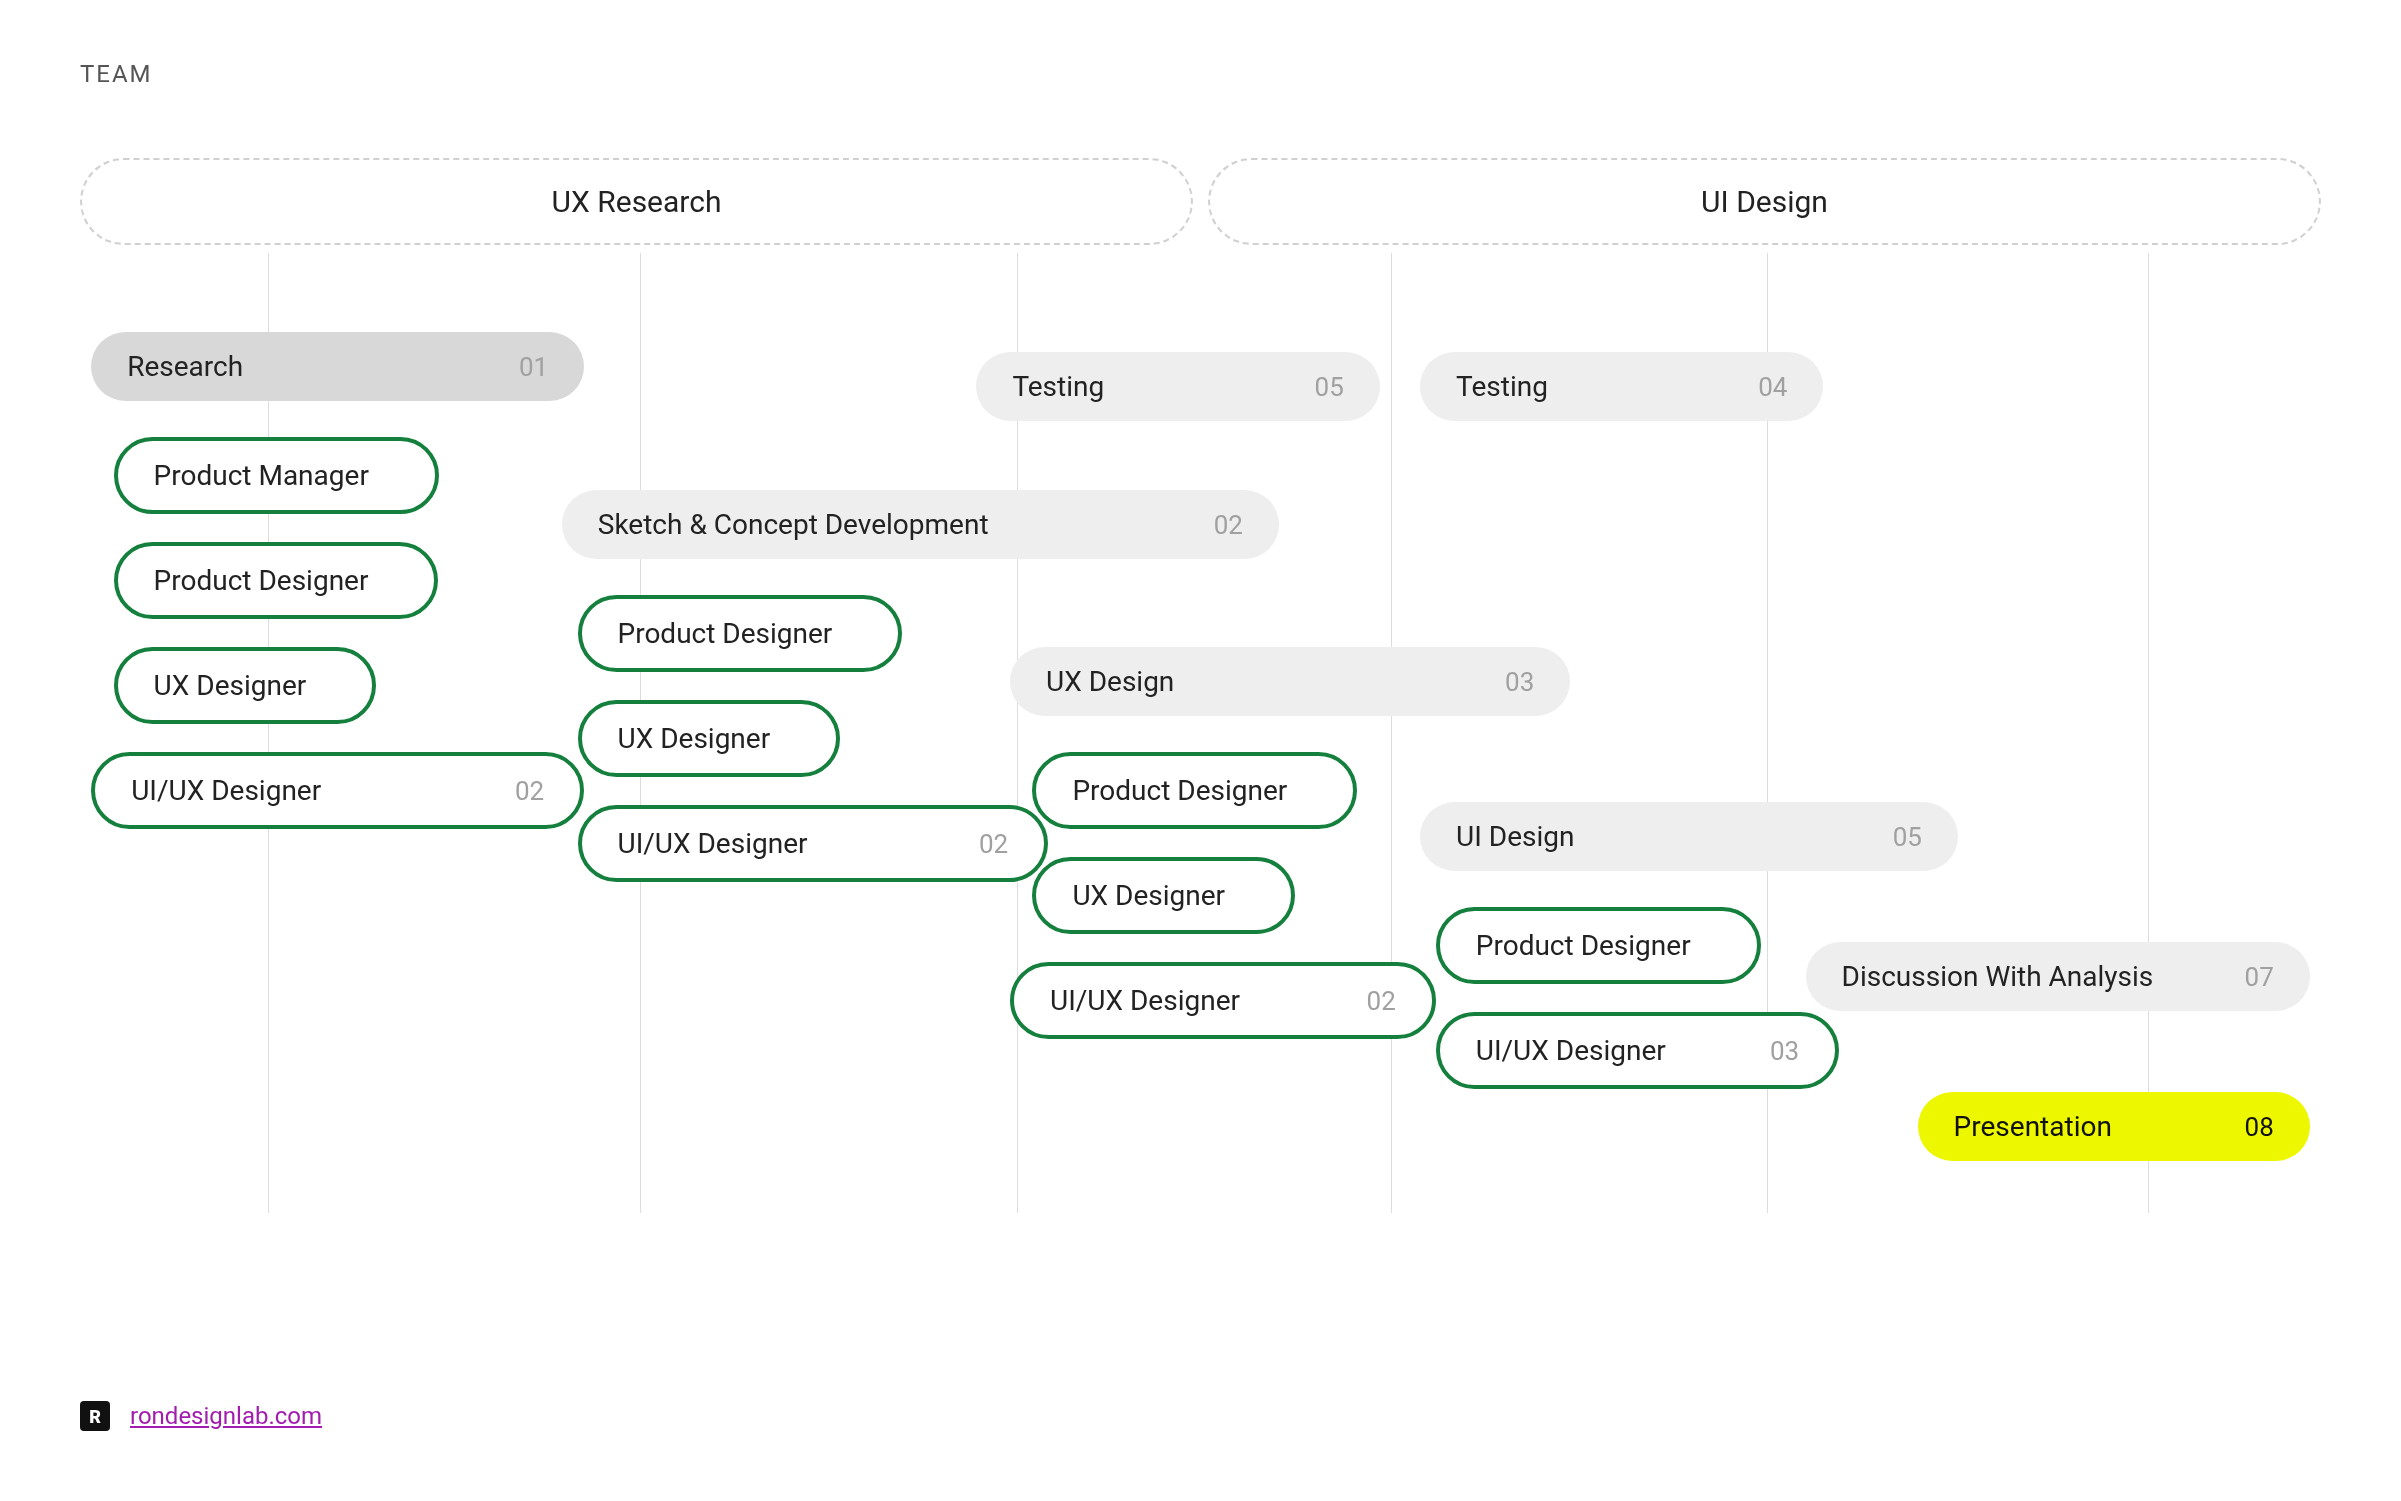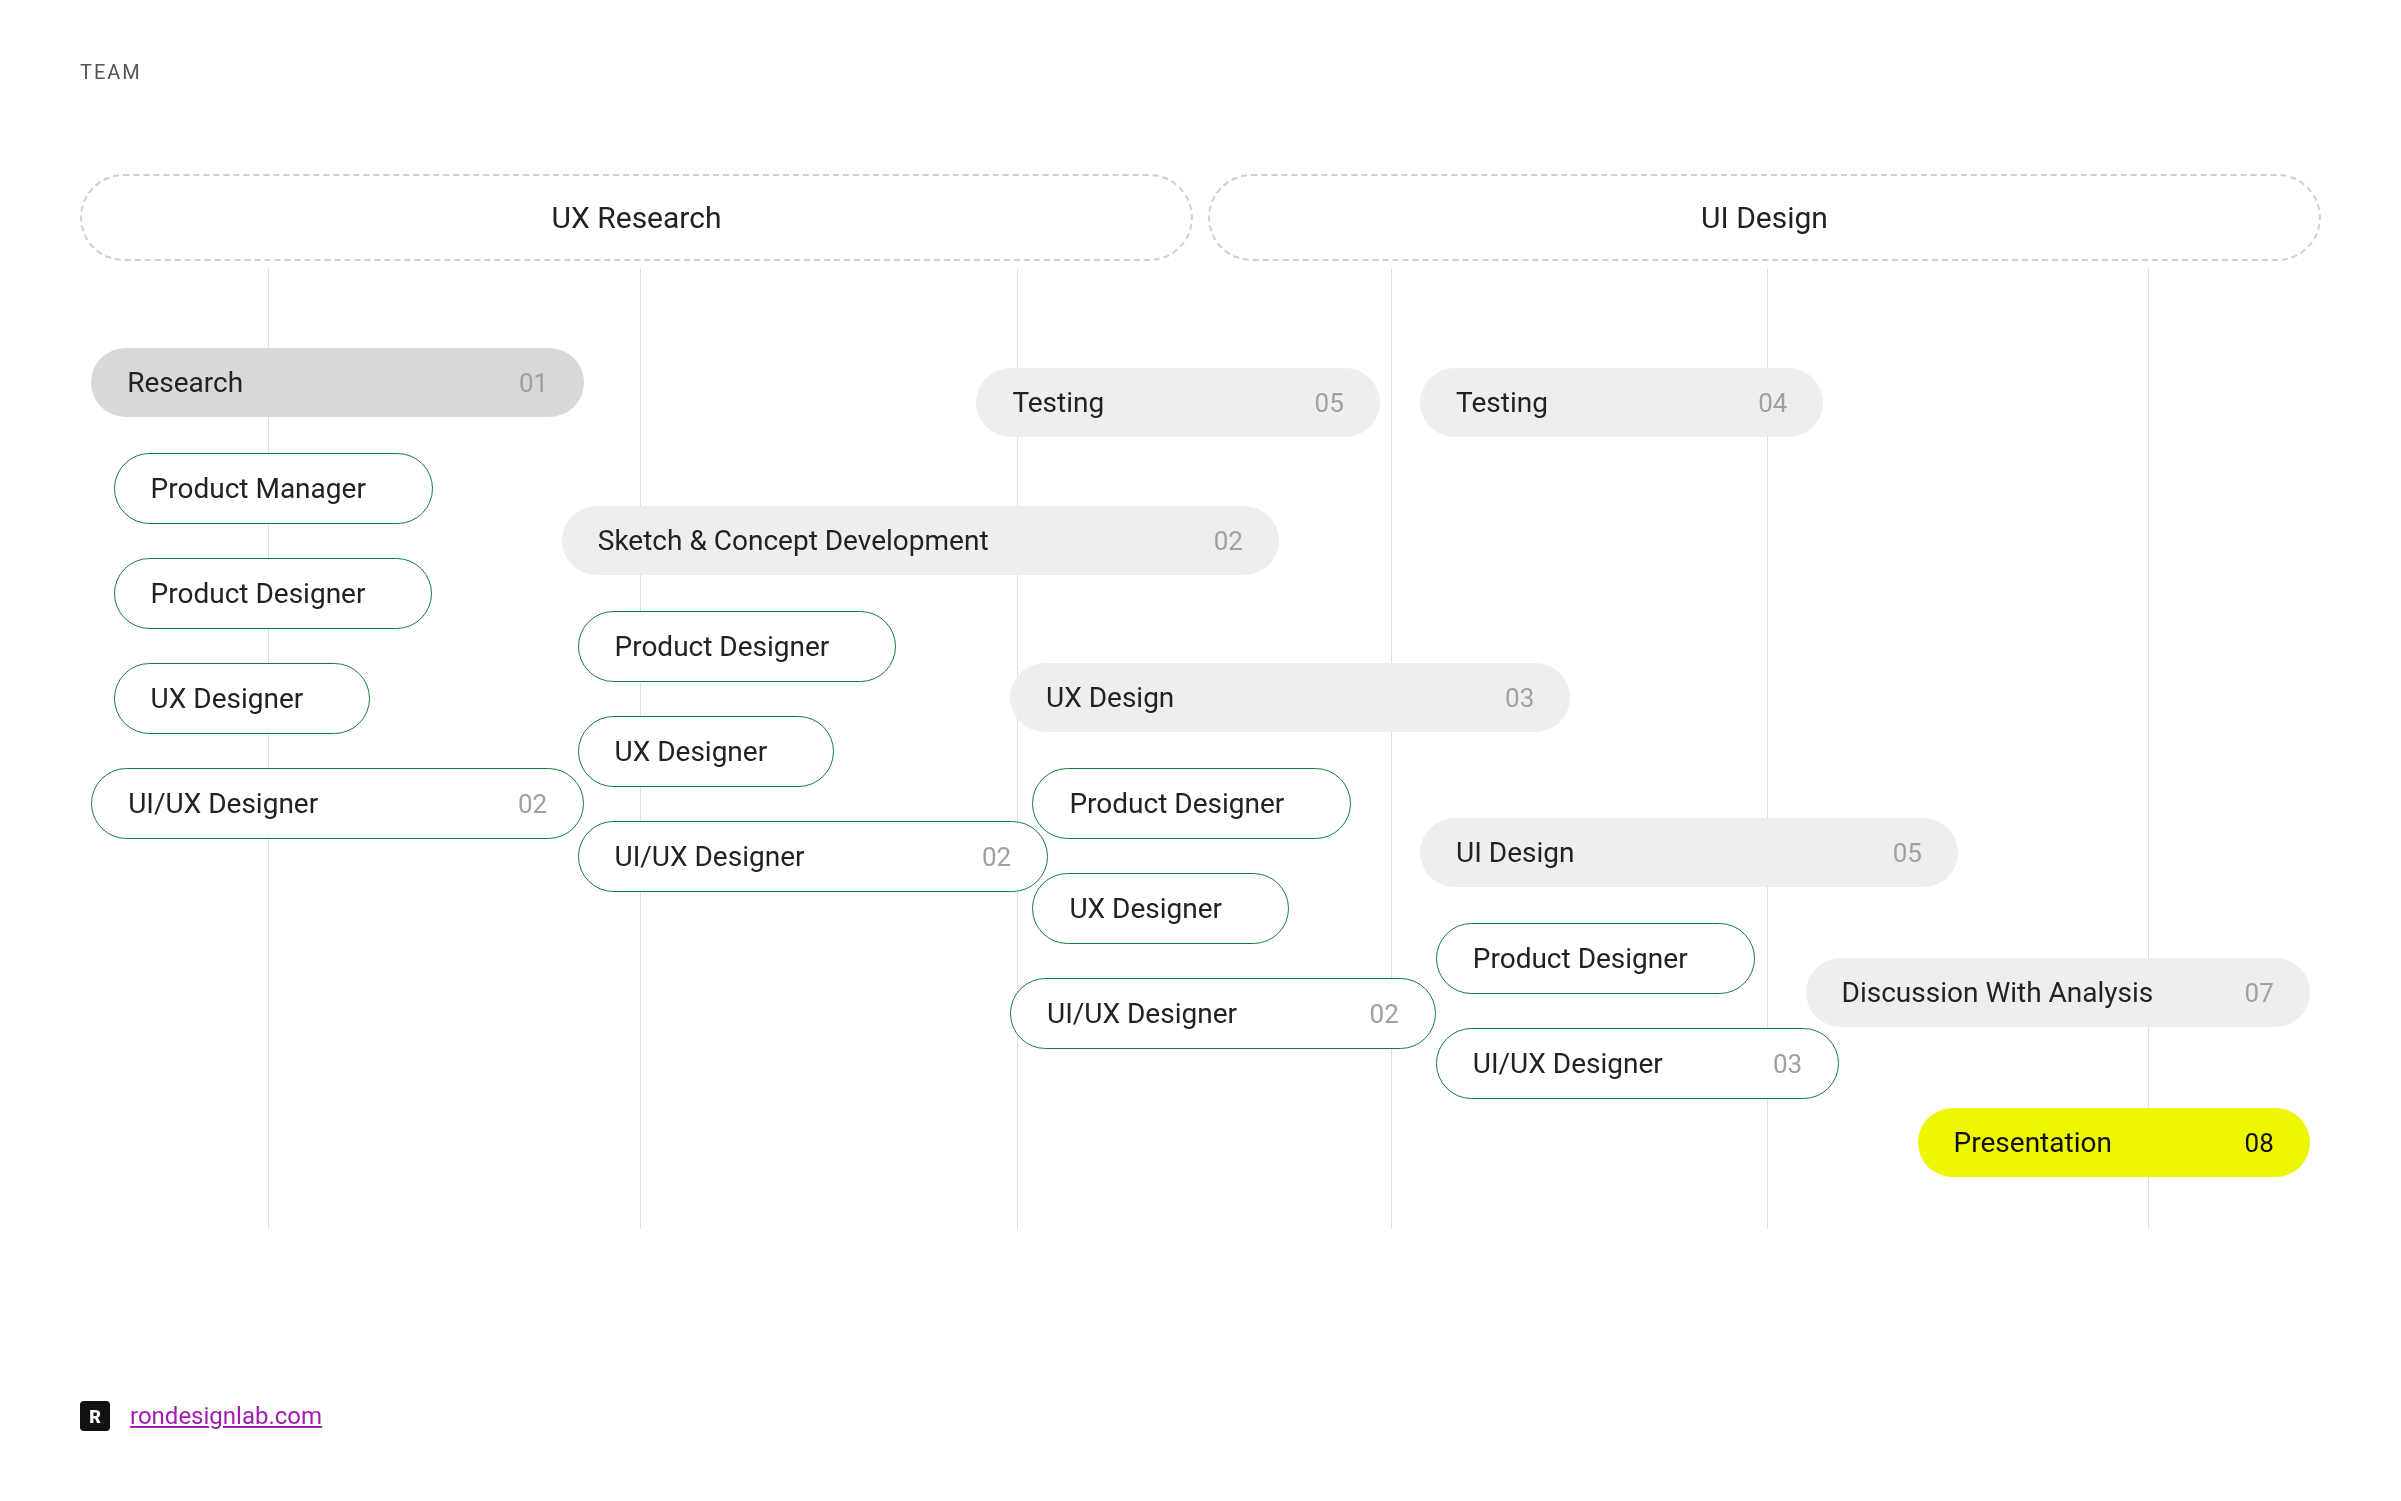--- a/index.html
+++ b/index.html
@@ -5,24 +5,24 @@
     * { box-sizing: border-box; margin: 0; padding: 0; }
     body {
       font-family: -apple-system, BlinkMacSystemFont, "Segoe UI", Roboto, Helvetica, Arial, sans-serif;
       padding: 60px 80px 60px 80px;
       background: #fff;
       color: #222;
       width: 2401px;
       height: 1501px;
     }
     .title {
-      font-size: 20px;
+      font-size: 24px;
       letter-spacing: 2px;
       color: #555;
-      margin-bottom: 90px;
+      margin-bottom: 70px;
     }
     .timeline-area {
       position: relative;
       width: 100%;
       height: 1050px;
     }
     .sections {
       display: flex;
       gap: 15px;
       margin-bottom: 0;
@@ -79,21 +79,21 @@
     }
     .phase {
       background: #eeeeee;
       color: #222;
     }
     .phase.dark {
       background: #d8d8d8;
     }
     .role {
       background: #fff;
-      border: 1px solid #15803d;
+      border: 4px solid #15803d;
       color: #222;
     }
     .yellow {
       background: #ecf700;
       color: #111;
     }
     .yellow .num { color: #111; }
 
     .footer {
       position: absolute;

